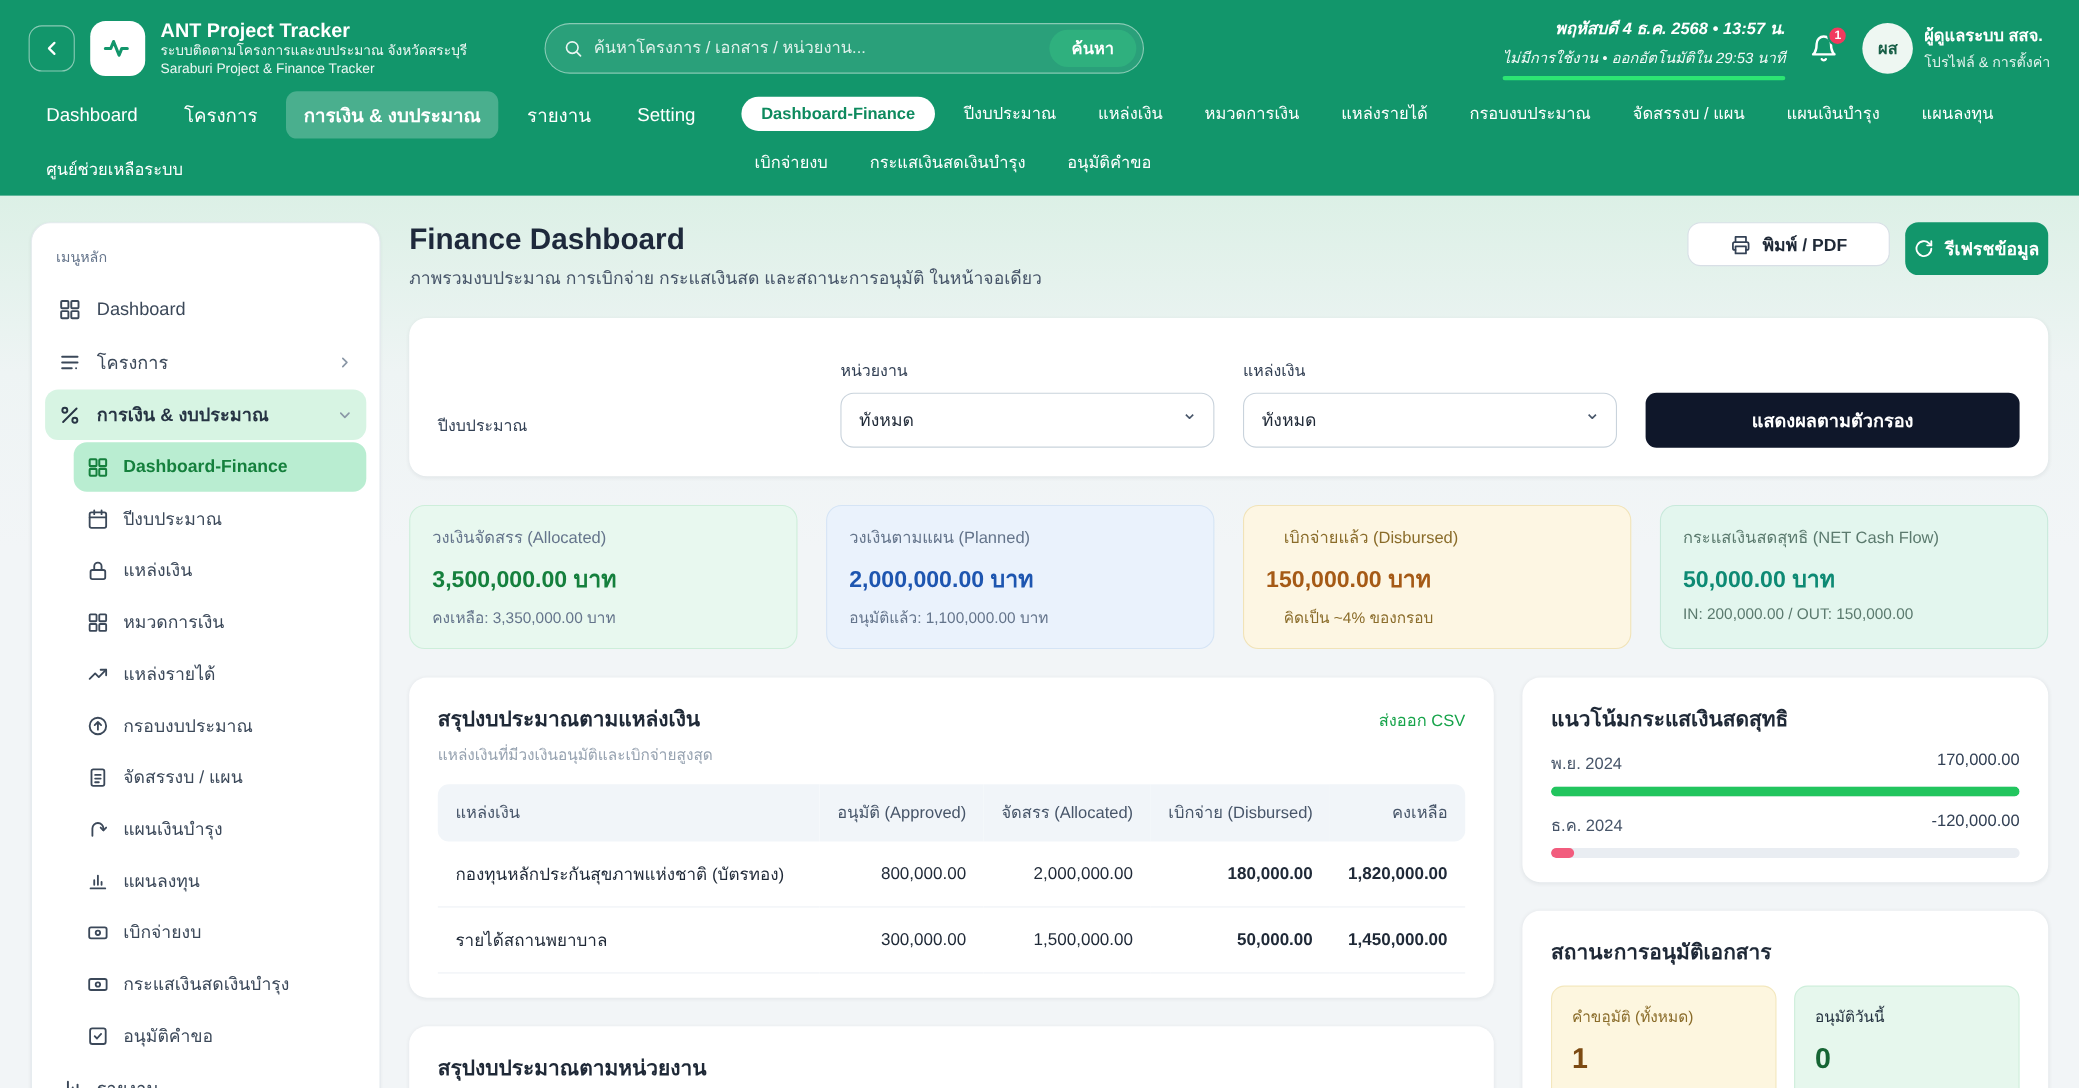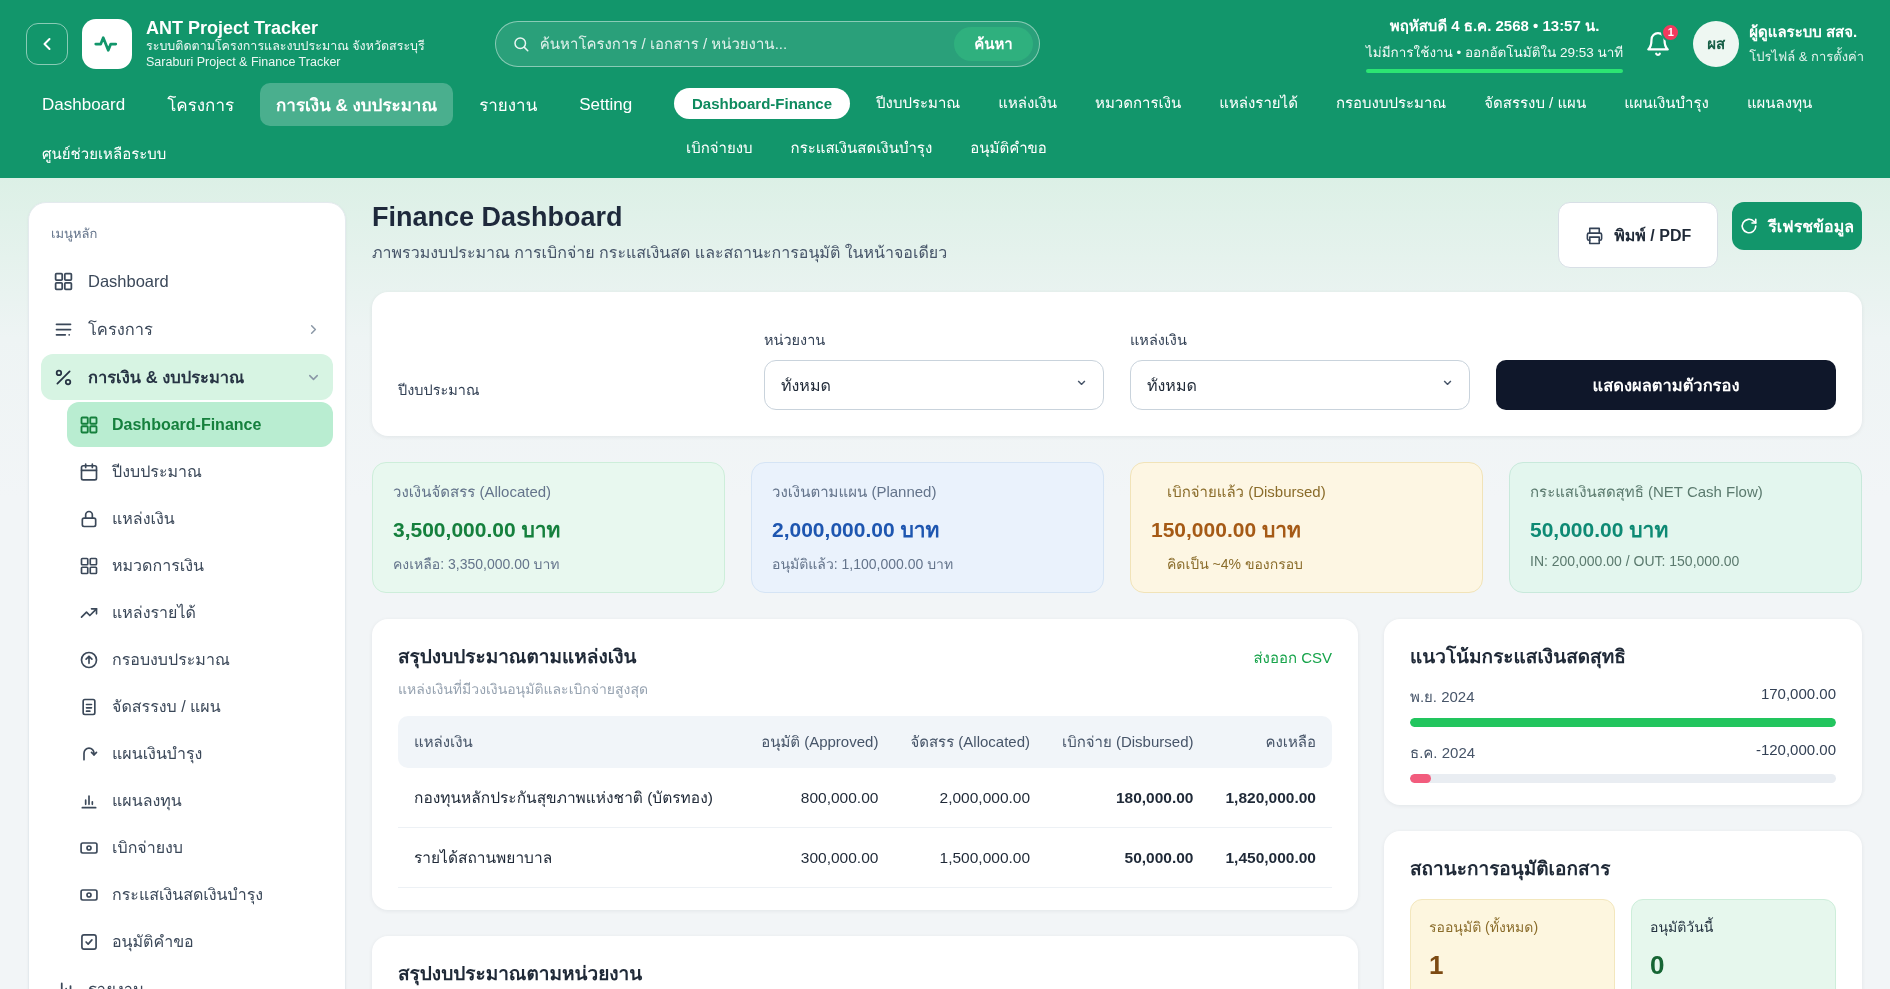--- a/index.html
+++ b/index.html
@@ -18,21 +18,21 @@
   .app-title { font-size:18px; font-weight:bold; }
   .app-sub { font-size:12.5px; color:rgba(255,255,255,.92); }
   .search-wrap { flex:0 0 545px; margin-left:70px; height:46px; border:1.5px solid rgba(255,255,255,.45);
     background:rgba(255,255,255,.10); border-radius:24px; display:flex; align-items:center; padding:0 6px 0 16px; }
   .search-wrap input { flex:1; background:transparent; border:none; outline:none; color:#fff;
     font-size:15px; margin-left:10px; font-family:inherit; }
   .search-wrap input::placeholder { color:rgba(255,255,255,.85); }
   .search-btn { height:34px; padding:0 20px; border:none; border-radius:18px; background:#2fb07e;
     color:#fff; font-weight:bold; font-size:15px; cursor:pointer; font-family:inherit; }
   .row1-right { margin-left:auto; display:flex; align-items:center; gap:22px; }
-  .clock-block { text-align:center; }
+  .clock-block { text-align:right;font-style:italic; }
   .clock-line1 { font-size:15px; font-weight:bold; }
   .clock-line2 { font-size:13.5px; margin-top:3px; color:rgba(255,255,255,.95); }
   .session-bar { height:4px; border-radius:2px; background:#2ce573; margin-top:6px; width:100%; }
   .bell-wrap { position:relative; cursor:pointer; }
   .badge { position:absolute; top:-8px; right:-9px; min-width:19px; height:19px; border-radius:10px;
     background:#f23a5e; color:#fff; font-size:11px; font-weight:bold; display:flex; align-items:center;
     justify-content:center; padding:0 4px; border:2px solid #12966b; }
   .user-chip { display:flex; align-items:center; gap:10px; cursor:pointer; }
   .avatar { width:46px; height:46px; border-radius:50%; background:#eef7f2; color:#175f47;
     font-weight:bold; font-size:15px; display:flex; align-items:center; justify-content:center; }
@@ -65,21 +65,21 @@
     padding:0 12px; border-radius:12px; font-size:16px; color:#3b4859; cursor:pointer; }
   .side-child.active { background:#b9edd1; color:#15803d; font-weight:bold; }
   .icn { flex:0 0 auto; }
 
   
   .main-col { flex:1; min-width:0; }
   .page-head { display:flex; align-items:flex-start; }
   .page-title { font-size:27px; font-weight:bold; color:#1e293b; }
   .page-sub { font-size:16px; color:#475569; margin-top:7px; }
   .head-actions { margin-left:auto; display:flex; gap:14px; }
-  .btn-print { display:flex; align-items:center; gap:10px; height:66px; padding:0 26px; background:#fff;
+  .btn-print { display:flex; align-items:center; gap:10px; height:40px; padding:0 38px; background:#fff;
     border:1px solid #d8dfe6; border-radius:12px; font-size:16px; font-weight:bold; color:#1f2937;
     cursor:pointer; font-family:inherit; }
   .btn-refresh { display:flex; align-items:center; gap:10px; height:48px; padding:0 8px; background:#12966b;
     border:none; border-radius:12px; font-size:16px; font-weight:bold; color:#fff; cursor:pointer; font-family:inherit; }
 
   .filter-card { margin-top:24px; background:#fff; border-radius:16px; padding:20px 26px 26px;
     box-shadow:0 1px 4px rgba(15,23,42,.07); }
   .filter-title { font-size:18px; font-weight:bold; color:#1f2937; }
   .filter-grid { display:grid; grid-template-columns:1fr 1fr 1fr 1fr; gap:26px; margin-top:16px; align-items:end; }
   .f-label { font-size:14.5px; color:#334155; margin-bottom:9px; }
@@ -534,21 +534,21 @@
             <div class="bar-track">
               <div class="bar-fill" style="width: 5%; background: rgb(242, 92, 125);"></div>
             </div>
           </div>
         </section>
 
         <section class="panel">
           <div class="panel-title">สถานะการอนุมัติเอกสาร</div>
           <div class="appr-grid">
             <div class="appr-box ab-yellow">
-              <div class="ab-label">รออนุมัติ (ทั้งหมด)</div>
+              <div class="ab-label">คำขอุมัติ (ทั้งหมด)</div>
               <div class="ab-num">1</div>
             </div>
             <div class="appr-box ab-green">
               <div class="ab-label">อนุมัติวันนี้</div>
               <div class="ab-num">0</div>
 
             </div>
           </div>
 
         </section>

